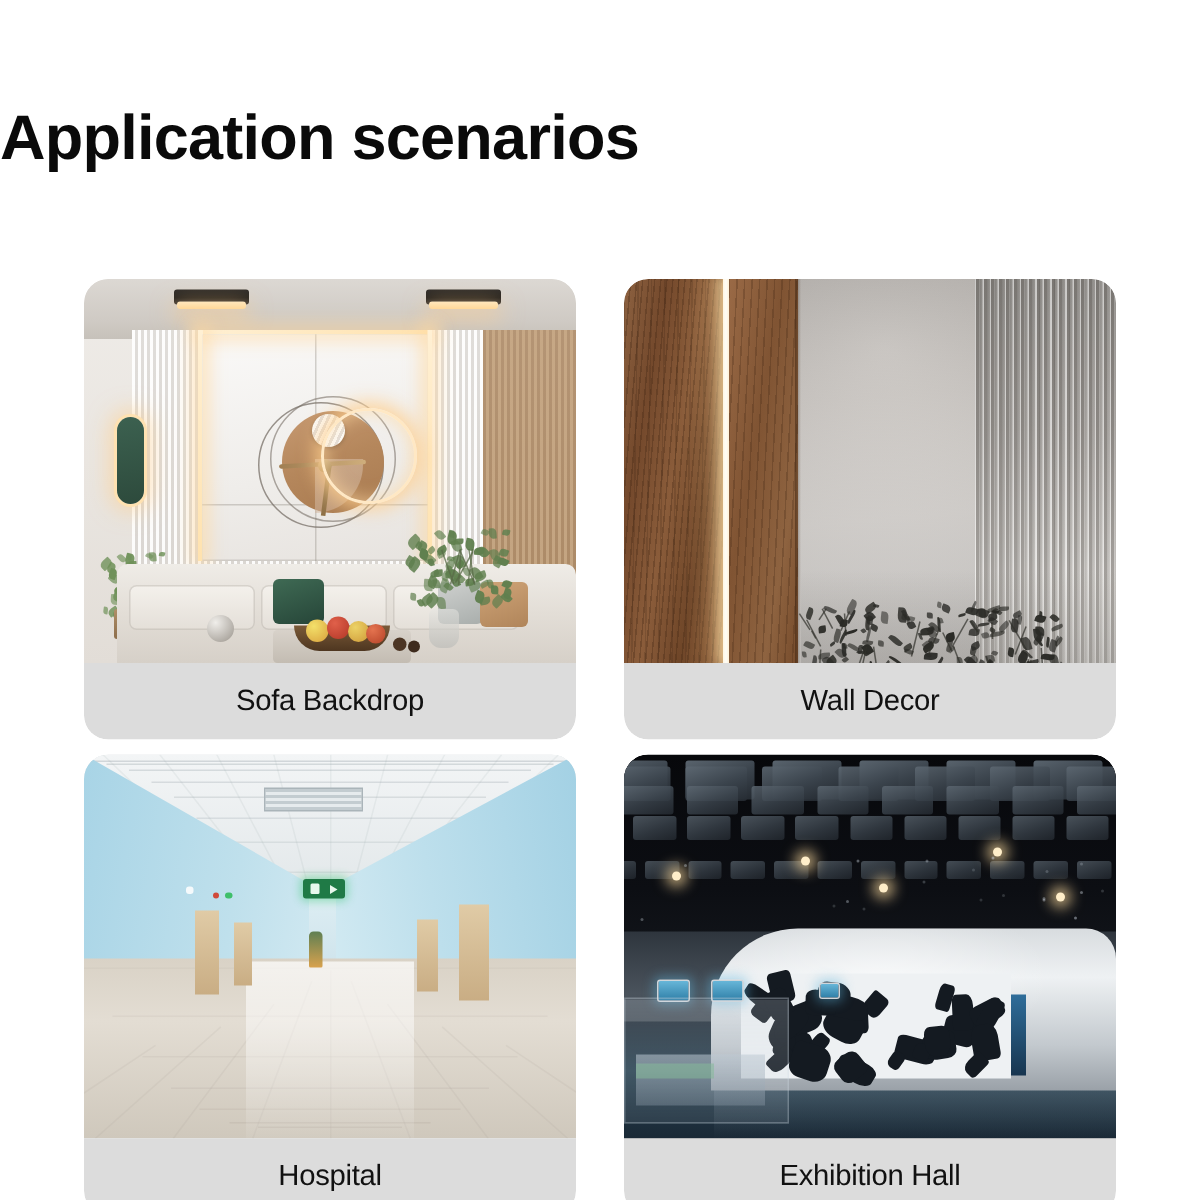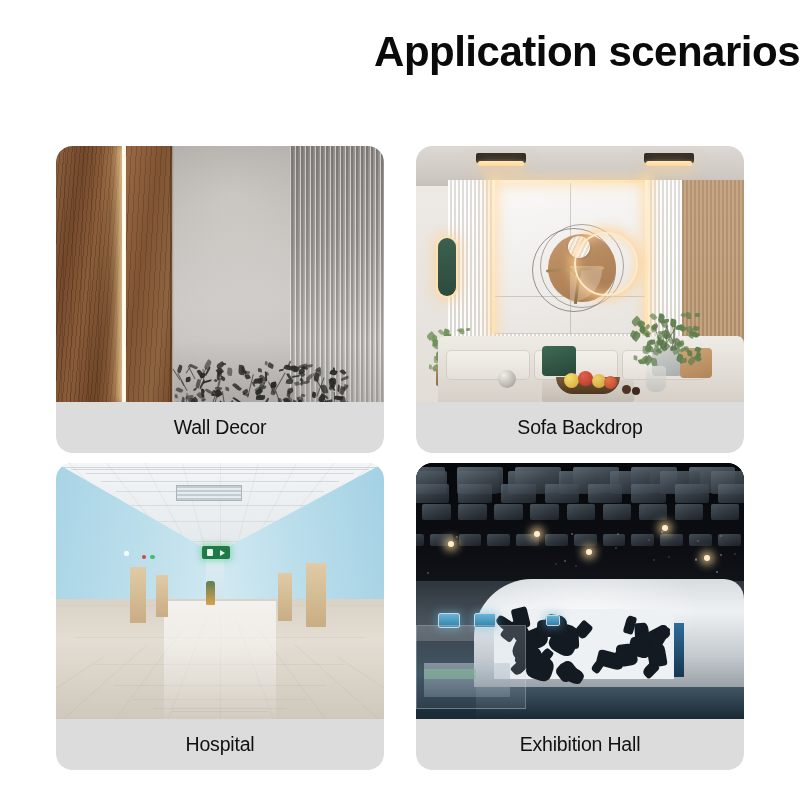--- a/index.html
+++ b/index.html
@@ -6,21 +6,21 @@
   * { box-sizing: border-box; margin: 0; padding: 0; }
   html, body {
     width: 800px; height: 800px;
     background: #ffffff;
     font-family: "Liberation Sans", sans-serif;
     overflow: hidden;
   }
   .page { position: relative; width: 800px; height: 800px; background: #fff; }
 
   
-  .header { padding-top: 30px; text-align: right; }
+  .header { padding-top: 30px; text-align: left; margin-top: 40px; }
   .page-title {
     font-size: 42px; font-weight: bold; color: #0a0a0a;
     letter-spacing: -0.5px; line-height: 1.05;
   }
   .page-subtitle {
     margin-top: 15px; font-size: 17.5px; font-weight: 400;
     color: #1a1a1a; letter-spacing: -0.2px; white-space: nowrap;
   }
 
   
@@ -384,20 +384,209 @@
 </head>
 <body>
 
 <div class="page">
 
   <div class="header">
     <div class="page-title">Application scenarios</div>
   </div>
 
   <div class="card-grid">
+
+    <div class="card">
+      <div class="card-media">
+        <div class="scene">
+          <div class="sb-bg"></div>
+          <div class="sb-ceiling"></div>
+          <div class="sb-ceil-fix" style="left:60px;width:50px;"></div>
+          <div class="sb-ceil-glow" style="left:62px;width:46px;"></div>
+          <div class="sb-ceil-fix" style="left:228px;width:50px;"></div>
+          <div class="sb-ceil-glow" style="left:230px;width:46px;"></div>
+          <div class="sb-flute-r"></div>
+          <div class="sb-wall"></div>
+          <div class="sb-wall-panel"></div>
+          <div class="sb-wall-line" style="left:154px;top:36px;width:1px;height:152px;"></div>
+          <div class="sb-wall-line" style="left:78px;top:150px;width:152px;height:1px;"></div>
+          <div class="sb-cove-top"></div>
+          <div class="sb-cove"></div>
+          <div class="sb-cove-r"></div>
+          <div class="sb-pill"></div>
+
+          <div class="sb-art">
+            <div class="sb-ring-thin"></div>
+            <div class="sb-ring-thin2"></div>
+            <div class="sb-disc"></div>
+            <div class="sb-disc-cut"></div>
+            <div class="sb-hand"></div>
+            <div class="sb-hand2"></div>
+            <div class="sb-marble"></div>
+            <div class="sb-hub"></div>
+            <div class="sb-glowring"></div>
+          </div>
+
+          <div class="sb-plantL">
+            <div id="sb-plantL-host" style="position:absolute;inset:0;">
+                <div class="foliage-l" style="left: 11.381px; top: 23.1466px; width: 5.50254px; height: 4.1269px; transform: rotate(177.689deg); opacity: 0.919619;"></div>
+                <div class="foliage-l" style="left: 6.40243px; top: 37.4993px; width: 6.95736px; height: 5.21802px; transform: rotate(144.591deg); opacity: 0.820862;"></div>
+                <div class="foliage-l" style="left: 32.6481px; top: 28.8788px; width: 4.99139px; height: 3.74354px; transform: rotate(80.3356deg); opacity: 0.733114;"></div>
+                <div class="foliage-l" style="left: 17.649px; top: 1.85288px; width: 4.20959px; height: 3.15719px; transform: rotate(98.8117deg); opacity: 0.613164;"></div>
+                <div class="foliage-l" style="left: 11.8988px; top: 39.5081px; width: 7.29095px; height: 5.46821px; transform: rotate(87.2415deg); opacity: 0.669654;"></div>
+                <div class="foliage-l" style="left: 33.2989px; top: 1.22702px; width: 6.09967px; height: 4.57476px; transform: rotate(86.1806deg); opacity: 0.740856;"></div>
+                <div class="foliage-l" style="left: 18.2689px; top: 7.13323px; width: 7.46293px; height: 5.5972px; transform: rotate(69.5177deg); opacity: 0.739115;"></div>
+                <div class="foliage-l" style="left: 39.5249px; top: 29.202px; width: 5.61528px; height: 4.21146px; transform: rotate(24.4753deg); opacity: 0.961963;"></div>
+                <div class="foliage-l" style="left: 30.5237px; top: 29.0382px; width: 5.30981px; height: 3.98236px; transform: rotate(151.609deg); opacity: 0.669894;"></div>
+                <div class="foliage-l" style="left: 16.5739px; top: 2.32099px; width: 7.5959px; height: 5.69693px; transform: rotate(104.807deg); opacity: 0.930808;"></div>
+                <div class="foliage-l" style="left: 12.6139px; top: 9.91444px; width: 6.26368px; height: 4.69776px; transform: rotate(151.292deg); opacity: 0.931125;"></div>
+                <div class="foliage-l" style="left: 27.6559px; top: 35.6457px; width: 6.95513px; height: 5.21635px; transform: rotate(111.62deg); opacity: 0.953561;"></div>
+                <div class="foliage-l" style="left: 15.8975px; top: 30.7495px; width: 4.94184px; height: 3.70638px; transform: rotate(39.6798deg); opacity: 0.821574;"></div>
+                <div class="foliage-l" style="left: 14.4991px; top: 24.9787px; width: 5.5695px; height: 4.17712px; transform: rotate(122.693deg); opacity: 0.610472;"></div>
+                <div class="foliage-l" style="left: 28.0288px; top: 24.3829px; width: 7.36896px; height: 5.52672px; transform: rotate(161.215deg); opacity: 0.825192;"></div>
+                <div class="foliage-l" style="left: 19.5729px; top: 15.7521px; width: 7.83407px; height: 5.87555px; transform: rotate(69.1358deg); opacity: 0.844748;"></div>
+                <div class="foliage-l" style="left: 8.51406px; top: 37.7282px; width: 7.86605px; height: 5.89954px; transform: rotate(133.677deg); opacity: 0.833337;"></div>
+                <div class="foliage-l" style="left: 34.9758px; top: 38.583px; width: 6.88465px; height: 5.16349px; transform: rotate(135.394deg); opacity: 0.718119;"></div>
+                <div class="foliage-l" style="left: 30.9335px; top: 0.662037px; width: 4.60593px; height: 3.45445px; transform: rotate(28.1752deg); opacity: 0.633663;"></div>
+                <div class="foliage-l" style="left: 37.9919px; top: 11.4962px; width: 5.48668px; height: 4.11501px; transform: rotate(19.2438deg); opacity: 0.833054;"></div>
+                <div class="foliage-l" style="left: 11.8302px; top: 1.57939px; width: 5.83553px; height: 4.37665px; transform: rotate(49.1551deg); opacity: 0.665676;"></div>
+                <div class="foliage-l" style="left: 13.3126px; top: 28.8128px; width: 7.59076px; height: 5.69307px; transform: rotate(111.798deg); opacity: 0.621651;"></div>
+                <div class="foliage-l" style="left: 26.2661px; top: 29.6161px; width: 6.76471px; height: 5.07353px; transform: rotate(154.394deg); opacity: 0.642956;"></div>
+                <div class="foliage-l" style="left: 1.92541px; top: 36.7054px; width: 4.55492px; height: 3.41619px; transform: rotate(97.5deg); opacity: 0.701195;"></div>
+                <div class="foliage-l" style="left: 10.0436px; top: 23.5376px; width: 5.12188px; height: 3.84141px; transform: rotate(155.004deg); opacity: 0.842047;"></div>
+                <div class="foliage-l" style="left: 16.6699px; top: 15.4211px; width: 4.03349px; height: 3.02512px; transform: rotate(14.1281deg); opacity: 0.696377;"></div>
+                <div class="foliage-l" style="left: 8.59465px; top: 27.2944px; width: 7.37617px; height: 5.53212px; transform: rotate(115.428deg); opacity: 0.858011;"></div>
+                <div class="foliage-l" style="left: 24.4597px; top: 28.1698px; width: 5.53263px; height: 4.14947px; transform: rotate(172.793deg); opacity: 0.928184;"></div>
+                <div class="foliage-l" style="left: 12.5367px; top: 12.2447px; width: 5.62634px; height: 4.21975px; transform: rotate(153.445deg); opacity: 0.62665;"></div>
+                <div class="foliage-l" style="left: 35.1713px; top: 16.6797px; width: 6.6326px; height: 4.97445px; transform: rotate(117.94deg); opacity: 0.769456;"></div>
+                <div class="foliage-l" style="left: 19.8944px; top: 6.0427px; width: 5.15634px; height: 3.86726px; transform: rotate(0.165895deg); opacity: 0.913395;"></div>
+                <div class="foliage-l" style="left: 17.1998px; top: 23.4201px; width: 7.87659px; height: 5.90745px; transform: rotate(47.3457deg); opacity: 0.867107;"></div>
+                <div class="foliage-l" style="left: 4.98868px; top: 8.19462px; width: 6.65754px; height: 4.99316px; transform: rotate(120.035deg); opacity: 0.868865;"></div>
+                <div class="foliage-l" style="left: 39.6809px; top: 0.489712px; width: 4.32635px; height: 3.24477px; transform: rotate(12.1219deg); opacity: 0.831013;"></div>
+                <div class="foliage-l" style="left: 33.9925px; top: 12.2807px; width: 7.11759px; height: 5.33819px; transform: rotate(70.8295deg); opacity: 0.651084;"></div>
+                <div class="foliage-l" style="left: 1.38014px; top: 5.1725px; width: 7.78434px; height: 5.83826px; transform: rotate(136.713deg); opacity: 0.78957;"></div>
+                <div class="foliage-l" style="left: 7.15261px; top: 14.8441px; width: 7.37599px; height: 5.532px; transform: rotate(43.6613deg); opacity: 0.714372;"></div>
+                <div class="foliage-l" style="left: 26.2481px; top: 22.1598px; width: 7.68266px; height: 5.762px; transform: rotate(58.8966deg); opacity: 0.811912;"></div>
+                <div class="foliage-l" style="left: 27.679px; top: 10.9467px; width: 6.34633px; height: 4.75975px; transform: rotate(2.97454deg); opacity: 0.964904;"></div>
+                <div class="foliage-l" style="left: 5.64283px; top: 12.4393px; width: 6.6386px; height: 4.97895px; transform: rotate(109.784deg); opacity: 0.996806;"></div>
+                <div class="foliage-l" style="left: 37.3001px; top: 16.3908px; width: 5.90514px; height: 4.42886px; transform: rotate(26.5471deg); opacity: 0.982925;"></div>
+                <div class="foliage-l" style="left: 7.21862px; top: 28.8505px; width: 6.67683px; height: 5.00763px; transform: rotate(93.8194deg); opacity: 0.628201;"></div>
+                <div class="foliage-l" style="left: 38.4849px; top: 36.6085px; width: 6.4475px; height: 4.83562px; transform: rotate(45.49deg); opacity: 0.911646;"></div>
+                <div class="foliage-l" style="left: 30.4817px; top: 38.3069px; width: 6.11836px; height: 4.58877px; transform: rotate(168.781deg); opacity: 0.797457;"></div>
+                <div class="foliage-l" style="left: 23.3323px; top: 22.2172px; width: 5.10919px; height: 3.83189px; transform: rotate(64.2477deg); opacity: 0.612795;"></div>
+                <div class="foliage-l" style="left: 29.0122px; top: 10.6852px; width: 7.13603px; height: 5.35202px; transform: rotate(45.7793deg); opacity: 0.892227;"></div>
+                <div class="twig" style="left: 18.7379px; top: 12px; width: 1px; height: 20px; transform: rotate(-13.1376deg); opacity: 0.75;"></div>
+                <div class="twig" style="left: 17.967px; top: 12px; width: 1px; height: 20px; transform: rotate(16.866deg); opacity: 0.75;"></div>
+                <div class="twig" style="left: 18.6652px; top: 12px; width: 1px; height: 20px; transform: rotate(29.0301deg); opacity: 0.75;"></div>
+                <div class="twig" style="left: 26.3141px; top: 12px; width: 1px; height: 20px; transform: rotate(-0.349023deg); opacity: 0.75;"></div>
+                <div class="twig" style="left: 23.284px; top: 12px; width: 1px; height: 20px; transform: rotate(22.8027deg); opacity: 0.75;"></div>
+                <div class="twig" style="left: 22.1674px; top: 12px; width: 1px; height: 20px; transform: rotate(-2.99614deg); opacity: 0.75;"></div>
+                <div class="twig" style="left: 19.1126px; top: 12px; width: 1px; height: 20px; transform: rotate(11.884deg); opacity: 0.75;"></div>
+              </div>
+            <div class="sb-pot"></div>
+          </div>
+
+          <div class="sb-sofa"></div>
+          <div class="sb-cush" style="left:30px;width:84px;"></div>
+          <div class="sb-cush" style="left:118px;width:84px;"></div>
+          <div class="sb-cush" style="left:206px;width:84px;"></div>
+          <div class="sb-pillow" style="left:126px;bottom:26px;width:34px;height:30px;background:linear-gradient(160deg,#3f6a54,#264538);"></div>
+          <div class="sb-pillow" style="left:236px;bottom:26px;width:30px;height:28px;background:linear-gradient(160deg,#cfd1cf,#a9aeac);"></div>
+          <div class="sb-pillow" style="left:264px;bottom:24px;width:32px;height:30px;background:linear-gradient(160deg,#cfa478,#b0855a);"></div>
+
+          <div class="sb-plantR">
+            <div id="sb-plantR-host" style="position:absolute;inset:0;">
+                <div class="foliage" style="left: 18.7787px; top: 27.7759px; width: 6.19035px; height: 4.64277px; transform: rotate(177.689deg); opacity: 0.919619;"></div>
+                <div class="foliage" style="left: 10.564px; top: 44.9992px; width: 7.82703px; height: 5.87027px; transform: rotate(144.591deg); opacity: 0.820862;"></div>
+                <div class="foliage" style="left: 53.8694px; top: 34.6545px; width: 5.61532px; height: 4.21149px; transform: rotate(80.3356deg); opacity: 0.733114;"></div>
+                <div class="foliage" style="left: 29.1209px; top: 2.22346px; width: 4.73578px; height: 3.55184px; transform: rotate(98.8117deg); opacity: 0.613164;"></div>
+                <div class="foliage" style="left: 19.6331px; top: 47.4097px; width: 8.20231px; height: 6.15174px; transform: rotate(87.2415deg); opacity: 0.669654;"></div>
+                <div class="foliage" style="left: 54.9431px; top: 1.47243px; width: 6.86213px; height: 5.1466px; transform: rotate(86.1806deg); opacity: 0.740856;"></div>
+                <div class="foliage" style="left: 30.1436px; top: 8.55988px; width: 8.39579px; height: 6.29685px; transform: rotate(69.5177deg); opacity: 0.739115;"></div>
+                <div class="foliage" style="left: 65.216px; top: 35.0424px; width: 6.31719px; height: 4.73789px; transform: rotate(24.4753deg); opacity: 0.961963;"></div>
+                <div class="foliage" style="left: 50.364px; top: 34.8459px; width: 5.97353px; height: 4.48015px; transform: rotate(151.609deg); opacity: 0.669894;"></div>
+                <div class="foliage" style="left: 27.3469px; top: 2.78519px; width: 8.54539px; height: 6.40904px; transform: rotate(104.807deg); opacity: 0.930808;"></div>
+                <div class="foliage" style="left: 20.8129px; top: 11.8973px; width: 7.04664px; height: 5.28498px; transform: rotate(151.292deg); opacity: 0.931125;"></div>
+                <div class="foliage" style="left: 45.6322px; top: 42.7749px; width: 7.82452px; height: 5.86839px; transform: rotate(111.62deg); opacity: 0.953561;"></div>
+                <div class="foliage" style="left: 26.2308px; top: 36.8994px; width: 5.55957px; height: 4.16968px; transform: rotate(39.6798deg); opacity: 0.821574;"></div>
+                <div class="foliage" style="left: 23.9236px; top: 29.9745px; width: 6.26568px; height: 4.69926px; transform: rotate(122.693deg); opacity: 0.610472;"></div>
+                <div class="foliage" style="left: 46.2475px; top: 29.2595px; width: 8.29008px; height: 6.21756px; transform: rotate(161.215deg); opacity: 0.825192;"></div>
+                <div class="foliage" style="left: 32.2952px; top: 18.9025px; width: 8.81333px; height: 6.61px; transform: rotate(69.1358deg); opacity: 0.844748;"></div>
+                <div class="foliage" style="left: 14.0482px; top: 45.2739px; width: 8.84931px; height: 6.63698px; transform: rotate(133.677deg); opacity: 0.833337;"></div>
+                <div class="foliage" style="left: 57.7101px; top: 46.2996px; width: 7.74524px; height: 5.80893px; transform: rotate(135.394deg); opacity: 0.718119;"></div>
+                <div class="foliage" style="left: 51.0402px; top: 0.794444px; width: 5.18167px; height: 3.88626px; transform: rotate(28.1752deg); opacity: 0.633663;"></div>
+                <div class="foliage" style="left: 62.6867px; top: 13.7955px; width: 6.17251px; height: 4.62938px; transform: rotate(19.2438deg); opacity: 0.833054;"></div>
+                <div class="foliage" style="left: 19.5199px; top: 1.89527px; width: 6.56497px; height: 4.92373px; transform: rotate(49.1551deg); opacity: 0.665676;"></div>
+                <div class="foliage" style="left: 21.9658px; top: 34.5753px; width: 8.5396px; height: 6.4047px; transform: rotate(111.798deg); opacity: 0.621651;"></div>
+                <div class="foliage" style="left: 43.3391px; top: 35.5393px; width: 7.6103px; height: 5.70773px; transform: rotate(154.394deg); opacity: 0.642956;"></div>
+                <div class="foliage" style="left: 3.17693px; top: 44.0465px; width: 5.12429px; height: 3.84321px; transform: rotate(97.5deg); opacity: 0.701195;"></div>
+                <div class="foliage" style="left: 16.5719px; top: 28.2451px; width: 5.76211px; height: 4.32159px; transform: rotate(155.004deg); opacity: 0.842047;"></div>
+                <div class="foliage" style="left: 27.5054px; top: 18.5053px; width: 4.53767px; height: 3.40326px; transform: rotate(14.1281deg); opacity: 0.696377;"></div>
+                <div class="foliage" style="left: 14.1812px; top: 32.7533px; width: 8.29819px; height: 6.22364px; transform: rotate(115.428deg); opacity: 0.858011;"></div>
+                <div class="foliage" style="left: 40.3585px; top: 33.8037px; width: 6.22421px; height: 4.66816px; transform: rotate(172.793deg); opacity: 0.928184;"></div>
+                <div class="foliage" style="left: 20.6855px; top: 14.6936px; width: 6.32963px; height: 4.74722px; transform: rotate(153.445deg); opacity: 0.62665;"></div>
+                <div class="foliage" style="left: 58.0326px; top: 20.0156px; width: 7.46167px; height: 5.59625px; transform: rotate(117.94deg); opacity: 0.769456;"></div>
+                <div class="foliage" style="left: 32.8257px; top: 7.25123px; width: 5.80089px; height: 4.35067px; transform: rotate(0.165895deg); opacity: 0.913395;"></div>
+                <div class="foliage" style="left: 28.3796px; top: 28.1041px; width: 8.86117px; height: 6.64588px; transform: rotate(47.3457deg); opacity: 0.867107;"></div>
+                <div class="foliage" style="left: 8.23133px; top: 9.83354px; width: 7.48974px; height: 5.6173px; transform: rotate(120.035deg); opacity: 0.868865;"></div>
+                <div class="foliage" style="left: 65.4735px; top: 0.587654px; width: 4.86715px; height: 3.65036px; transform: rotate(12.1219deg); opacity: 0.831013;"></div>
+                <div class="foliage" style="left: 56.0876px; top: 14.7368px; width: 8.00729px; height: 6.00547px; transform: rotate(70.8295deg); opacity: 0.651084;"></div>
+                <div class="foliage" style="left: 2.27724px; top: 6.207px; width: 8.75739px; height: 6.56804px; transform: rotate(136.713deg); opacity: 0.78957;"></div>
+                <div class="foliage" style="left: 11.8018px; top: 17.813px; width: 8.29799px; height: 6.2235px; transform: rotate(43.6613deg); opacity: 0.714372;"></div>
+                <div class="foliage" style="left: 43.3094px; top: 26.5918px; width: 8.643px; height: 6.48225px; transform: rotate(58.8966deg); opacity: 0.811912;"></div>
+                <div class="foliage" style="left: 45.6704px; top: 13.136px; width: 7.13962px; height: 5.35472px; transform: rotate(2.97454deg); opacity: 0.964904;"></div>
+                <div class="foliage" style="left: 9.31067px; top: 14.9272px; width: 7.46842px; height: 5.60132px; transform: rotate(109.784deg); opacity: 0.996806;"></div>
+                <div class="foliage" style="left: 61.5451px; top: 19.6689px; width: 6.64329px; height: 4.98247px; transform: rotate(26.5471deg); opacity: 0.982925;"></div>
+                <div class="foliage" style="left: 11.9107px; top: 34.6206px; width: 7.51144px; height: 5.63358px; transform: rotate(93.8194deg); opacity: 0.628201;"></div>
+                <div class="foliage" style="left: 63.5001px; top: 43.9302px; width: 7.25343px; height: 5.44008px; transform: rotate(45.49deg); opacity: 0.911646;"></div>
+                <div class="foliage" style="left: 50.2947px; top: 45.9683px; width: 6.88316px; height: 5.16237px; transform: rotate(168.781deg); opacity: 0.797457;"></div>
+                <div class="foliage" style="left: 38.4983px; top: 26.6607px; width: 5.74784px; height: 4.31088px; transform: rotate(64.2477deg); opacity: 0.612795;"></div>
+                <div class="foliage" style="left: 47.8701px; top: 12.8222px; width: 8.02803px; height: 6.02102px; transform: rotate(45.7793deg); opacity: 0.892227;"></div>
+                <div class="foliage" style="left: 15.0582px; top: 13.4899px; width: 5.23762px; height: 3.92821px; transform: rotate(140.598deg); opacity: 0.688841;"></div>
+                <div class="foliage" style="left: 64.9331px; top: 41.2564px; width: 6.72382px; height: 5.04287px; transform: rotate(109.259deg); opacity: 0.952018;"></div>
+                <div class="foliage" style="left: 33.9206px; top: 21.6031px; width: 5.66721px; height: 4.25041px; transform: rotate(125.652deg); opacity: 0.971883;"></div>
+                <div class="foliage" style="left: 27.3356px; top: 22.2337px; width: 6.58166px; height: 4.93624px; transform: rotate(136.998deg); opacity: 0.69041;"></div>
+                <div class="foliage" style="left: 30.7151px; top: 34.4076px; width: 6.31439px; height: 4.73579px; transform: rotate(63.8542deg); opacity: 0.879204;"></div>
+                <div class="foliage" style="left: 27.1517px; top: 26.2728px; width: 5.04597px; height: 3.78448px; transform: rotate(120.108deg); opacity: 0.783945;"></div>
+                <div class="foliage" style="left: 26.6269px; top: 28.1998px; width: 6.79028px; height: 5.09271px; transform: rotate(172.982deg); opacity: 0.835497;"></div>
+                <div class="foliage" style="left: 7.34437px; top: 10.1144px; width: 4.89454px; height: 3.67091px; transform: rotate(123.032deg); opacity: 0.827687;"></div>
+                <div class="foliage" style="left: 33.0634px; top: 30.8315px; width: 6.53931px; height: 4.90448px; transform: rotate(44.1474deg); opacity: 0.761749;"></div>
+                <div class="foliage" style="left: 18.4321px; top: 35.3881px; width: 6.23848px; height: 4.67886px; transform: rotate(83.5494deg); opacity: 0.757437;"></div>
+                <div class="foliage" style="left: 0.320833px; top: 20.3767px; width: 7.33927px; height: 5.50446px; transform: rotate(121.794deg); opacity: 0.830799;"></div>
+                <div class="foliage" style="left: 57.1556px; top: 39.279px; width: 6.02224px; height: 4.51668px; transform: rotate(92.7701deg); opacity: 0.938627;"></div>
+                <div class="foliage" style="left: 8.25113px; top: 47.7986px; width: 5.30127px; height: 3.97595px; transform: rotate(63.6998deg); opacity: 0.889561;"></div>
+                <div class="foliage" style="left: 15.1445px; top: 21.1947px; width: 5.02359px; height: 3.76769px; transform: rotate(75.1389deg); opacity: 0.921874;"></div>
+                <div class="foliage" style="left: 38.9283px; top: 7.61543px; width: 8.36975px; height: 6.27731px; transform: rotate(100.976deg); opacity: 0.947912;"></div>
+                <div class="foliage" style="left: 1.58408px; top: 21.4313px; width: 8.85365px; height: 6.64023px; transform: rotate(128.434deg); opacity: 0.865204;"></div>
+                <div class="twig" style="left: 43.5946px; top: 14.4px; width: 1px; height: 24px; transform: rotate(-9.28987deg); opacity: 0.75;"></div>
+                <div class="twig" style="left: 38.819px; top: 14.4px; width: 1px; height: 24px; transform: rotate(29.3557deg); opacity: 0.75;"></div>
+                <div class="twig" style="left: 33.0452px; top: 14.4px; width: 1px; height: 24px; transform: rotate(15.347deg); opacity: 0.75;"></div>
+                <div class="twig" style="left: 41.1843px; top: 14.4px; width: 1px; height: 24px; transform: rotate(-23.9087deg); opacity: 0.75;"></div>
+                <div class="twig" style="left: 35.6142px; top: 14.4px; width: 1px; height: 24px; transform: rotate(3.44059deg); opacity: 0.75;"></div>
+                <div class="twig" style="left: 27.5793px; top: 14.4px; width: 1px; height: 24px; transform: rotate(-19.6422deg); opacity: 0.75;"></div>
+                <div class="twig" style="left: 42.9906px; top: 14.4px; width: 1px; height: 24px; transform: rotate(7.58359deg); opacity: 0.75;"></div>
+              </div>
+          </div>
+          <div class="sb-vase"></div>
+
+          <div class="sb-table"></div>
+          <div class="sb-bowl"></div>
+          <div class="sb-fruit" style="left:148px;bottom:14px;width:15px;height:15px;background:radial-gradient(circle at 35% 30%,#f3e06a,#d9a13c);"></div>
+          <div class="sb-fruit" style="left:162px;bottom:16px;width:15px;height:15px;background:radial-gradient(circle at 35% 30%,#e0604a,#b23626);"></div>
+          <div class="sb-fruit" style="left:176px;bottom:14px;width:14px;height:14px;background:radial-gradient(circle at 35% 30%,#ecd266,#cf9a38);"></div>
+          <div class="sb-fruit" style="left:188px;bottom:13px;width:13px;height:13px;background:radial-gradient(circle at 35% 30%,#e4734f,#b54328);"></div>
+          <div class="sb-fruit" style="left:206px;bottom:8px;width:9px;height:9px;background:#4c3524;"></div>
+          <div class="sb-fruit" style="left:216px;bottom:7px;width:8px;height:8px;background:#3e2b1d;"></div>
+          <div class="sb-fruit" style="left:82px;bottom:14px;width:18px;height:18px;background:radial-gradient(circle at 32% 28%,#f0eeea,#9a948c);"></div>
+        </div>
+      </div>
+      <div class="card-label">
+        <span class="card-label-text">Sofa Backdrop</span>
+      </div>
+    </div>
 
     <div class="card">
       <div class="card-media">
         <div class="scene">
           <div class="wd-bg"></div>
           <div class="wd-wall"></div>
           <div class="wd-wood"></div>
           <div class="wd-led"></div>
           <div class="wd-wood2"></div>
           <div class="wd-wood-edge"></div>
@@ -602,209 +791,20 @@
         </div>
       </div>
       <div class="card-label">
         <span class="card-label-text">Wall Decor</span>
       </div>
     </div>
 
     <div class="card">
       <div class="card-media">
         <div class="scene">
-          <div class="sb-bg"></div>
-          <div class="sb-ceiling"></div>
-          <div class="sb-ceil-fix" style="left:60px;width:50px;"></div>
-          <div class="sb-ceil-glow" style="left:62px;width:46px;"></div>
-          <div class="sb-ceil-fix" style="left:228px;width:50px;"></div>
-          <div class="sb-ceil-glow" style="left:230px;width:46px;"></div>
-          <div class="sb-flute-r"></div>
-          <div class="sb-wall"></div>
-          <div class="sb-wall-panel"></div>
-          <div class="sb-wall-line" style="left:154px;top:36px;width:1px;height:152px;"></div>
-          <div class="sb-wall-line" style="left:78px;top:150px;width:152px;height:1px;"></div>
-          <div class="sb-cove-top"></div>
-          <div class="sb-cove"></div>
-          <div class="sb-cove-r"></div>
-          <div class="sb-pill"></div>
-
-          <div class="sb-art">
-            <div class="sb-ring-thin"></div>
-            <div class="sb-ring-thin2"></div>
-            <div class="sb-disc"></div>
-            <div class="sb-disc-cut"></div>
-            <div class="sb-hand"></div>
-            <div class="sb-hand2"></div>
-            <div class="sb-marble"></div>
-            <div class="sb-hub"></div>
-            <div class="sb-glowring"></div>
-          </div>
-
-          <div class="sb-plantL">
-            <div id="sb-plantL-host" style="position:absolute;inset:0;">
-                <div class="foliage-l" style="left: 11.381px; top: 23.1466px; width: 5.50254px; height: 4.1269px; transform: rotate(177.689deg); opacity: 0.919619;"></div>
-                <div class="foliage-l" style="left: 6.40243px; top: 37.4993px; width: 6.95736px; height: 5.21802px; transform: rotate(144.591deg); opacity: 0.820862;"></div>
-                <div class="foliage-l" style="left: 32.6481px; top: 28.8788px; width: 4.99139px; height: 3.74354px; transform: rotate(80.3356deg); opacity: 0.733114;"></div>
-                <div class="foliage-l" style="left: 17.649px; top: 1.85288px; width: 4.20959px; height: 3.15719px; transform: rotate(98.8117deg); opacity: 0.613164;"></div>
-                <div class="foliage-l" style="left: 11.8988px; top: 39.5081px; width: 7.29095px; height: 5.46821px; transform: rotate(87.2415deg); opacity: 0.669654;"></div>
-                <div class="foliage-l" style="left: 33.2989px; top: 1.22702px; width: 6.09967px; height: 4.57476px; transform: rotate(86.1806deg); opacity: 0.740856;"></div>
-                <div class="foliage-l" style="left: 18.2689px; top: 7.13323px; width: 7.46293px; height: 5.5972px; transform: rotate(69.5177deg); opacity: 0.739115;"></div>
-                <div class="foliage-l" style="left: 39.5249px; top: 29.202px; width: 5.61528px; height: 4.21146px; transform: rotate(24.4753deg); opacity: 0.961963;"></div>
-                <div class="foliage-l" style="left: 30.5237px; top: 29.0382px; width: 5.30981px; height: 3.98236px; transform: rotate(151.609deg); opacity: 0.669894;"></div>
-                <div class="foliage-l" style="left: 16.5739px; top: 2.32099px; width: 7.5959px; height: 5.69693px; transform: rotate(104.807deg); opacity: 0.930808;"></div>
-                <div class="foliage-l" style="left: 12.6139px; top: 9.91444px; width: 6.26368px; height: 4.69776px; transform: rotate(151.292deg); opacity: 0.931125;"></div>
-                <div class="foliage-l" style="left: 27.6559px; top: 35.6457px; width: 6.95513px; height: 5.21635px; transform: rotate(111.62deg); opacity: 0.953561;"></div>
-                <div class="foliage-l" style="left: 15.8975px; top: 30.7495px; width: 4.94184px; height: 3.70638px; transform: rotate(39.6798deg); opacity: 0.821574;"></div>
-                <div class="foliage-l" style="left: 14.4991px; top: 24.9787px; width: 5.5695px; height: 4.17712px; transform: rotate(122.693deg); opacity: 0.610472;"></div>
-                <div class="foliage-l" style="left: 28.0288px; top: 24.3829px; width: 7.36896px; height: 5.52672px; transform: rotate(161.215deg); opacity: 0.825192;"></div>
-                <div class="foliage-l" style="left: 19.5729px; top: 15.7521px; width: 7.83407px; height: 5.87555px; transform: rotate(69.1358deg); opacity: 0.844748;"></div>
-                <div class="foliage-l" style="left: 8.51406px; top: 37.7282px; width: 7.86605px; height: 5.89954px; transform: rotate(133.677deg); opacity: 0.833337;"></div>
-                <div class="foliage-l" style="left: 34.9758px; top: 38.583px; width: 6.88465px; height: 5.16349px; transform: rotate(135.394deg); opacity: 0.718119;"></div>
-                <div class="foliage-l" style="left: 30.9335px; top: 0.662037px; width: 4.60593px; height: 3.45445px; transform: rotate(28.1752deg); opacity: 0.633663;"></div>
-                <div class="foliage-l" style="left: 37.9919px; top: 11.4962px; width: 5.48668px; height: 4.11501px; transform: rotate(19.2438deg); opacity: 0.833054;"></div>
-                <div class="foliage-l" style="left: 11.8302px; top: 1.57939px; width: 5.83553px; height: 4.37665px; transform: rotate(49.1551deg); opacity: 0.665676;"></div>
-                <div class="foliage-l" style="left: 13.3126px; top: 28.8128px; width: 7.59076px; height: 5.69307px; transform: rotate(111.798deg); opacity: 0.621651;"></div>
-                <div class="foliage-l" style="left: 26.2661px; top: 29.6161px; width: 6.76471px; height: 5.07353px; transform: rotate(154.394deg); opacity: 0.642956;"></div>
-                <div class="foliage-l" style="left: 1.92541px; top: 36.7054px; width: 4.55492px; height: 3.41619px; transform: rotate(97.5deg); opacity: 0.701195;"></div>
-                <div class="foliage-l" style="left: 10.0436px; top: 23.5376px; width: 5.12188px; height: 3.84141px; transform: rotate(155.004deg); opacity: 0.842047;"></div>
-                <div class="foliage-l" style="left: 16.6699px; top: 15.4211px; width: 4.03349px; height: 3.02512px; transform: rotate(14.1281deg); opacity: 0.696377;"></div>
-                <div class="foliage-l" style="left: 8.59465px; top: 27.2944px; width: 7.37617px; height: 5.53212px; transform: rotate(115.428deg); opacity: 0.858011;"></div>
-                <div class="foliage-l" style="left: 24.4597px; top: 28.1698px; width: 5.53263px; height: 4.14947px; transform: rotate(172.793deg); opacity: 0.928184;"></div>
-                <div class="foliage-l" style="left: 12.5367px; top: 12.2447px; width: 5.62634px; height: 4.21975px; transform: rotate(153.445deg); opacity: 0.62665;"></div>
-                <div class="foliage-l" style="left: 35.1713px; top: 16.6797px; width: 6.6326px; height: 4.97445px; transform: rotate(117.94deg); opacity: 0.769456;"></div>
-                <div class="foliage-l" style="left: 19.8944px; top: 6.0427px; width: 5.15634px; height: 3.86726px; transform: rotate(0.165895deg); opacity: 0.913395;"></div>
-                <div class="foliage-l" style="left: 17.1998px; top: 23.4201px; width: 7.87659px; height: 5.90745px; transform: rotate(47.3457deg); opacity: 0.867107;"></div>
-                <div class="foliage-l" style="left: 4.98868px; top: 8.19462px; width: 6.65754px; height: 4.99316px; transform: rotate(120.035deg); opacity: 0.868865;"></div>
-                <div class="foliage-l" style="left: 39.6809px; top: 0.489712px; width: 4.32635px; height: 3.24477px; transform: rotate(12.1219deg); opacity: 0.831013;"></div>
-                <div class="foliage-l" style="left: 33.9925px; top: 12.2807px; width: 7.11759px; height: 5.33819px; transform: rotate(70.8295deg); opacity: 0.651084;"></div>
-                <div class="foliage-l" style="left: 1.38014px; top: 5.1725px; width: 7.78434px; height: 5.83826px; transform: rotate(136.713deg); opacity: 0.78957;"></div>
-                <div class="foliage-l" style="left: 7.15261px; top: 14.8441px; width: 7.37599px; height: 5.532px; transform: rotate(43.6613deg); opacity: 0.714372;"></div>
-                <div class="foliage-l" style="left: 26.2481px; top: 22.1598px; width: 7.68266px; height: 5.762px; transform: rotate(58.8966deg); opacity: 0.811912;"></div>
-                <div class="foliage-l" style="left: 27.679px; top: 10.9467px; width: 6.34633px; height: 4.75975px; transform: rotate(2.97454deg); opacity: 0.964904;"></div>
-                <div class="foliage-l" style="left: 5.64283px; top: 12.4393px; width: 6.6386px; height: 4.97895px; transform: rotate(109.784deg); opacity: 0.996806;"></div>
-                <div class="foliage-l" style="left: 37.3001px; top: 16.3908px; width: 5.90514px; height: 4.42886px; transform: rotate(26.5471deg); opacity: 0.982925;"></div>
-                <div class="foliage-l" style="left: 7.21862px; top: 28.8505px; width: 6.67683px; height: 5.00763px; transform: rotate(93.8194deg); opacity: 0.628201;"></div>
-                <div class="foliage-l" style="left: 38.4849px; top: 36.6085px; width: 6.4475px; height: 4.83562px; transform: rotate(45.49deg); opacity: 0.911646;"></div>
-                <div class="foliage-l" style="left: 30.4817px; top: 38.3069px; width: 6.11836px; height: 4.58877px; transform: rotate(168.781deg); opacity: 0.797457;"></div>
-                <div class="foliage-l" style="left: 23.3323px; top: 22.2172px; width: 5.10919px; height: 3.83189px; transform: rotate(64.2477deg); opacity: 0.612795;"></div>
-                <div class="foliage-l" style="left: 29.0122px; top: 10.6852px; width: 7.13603px; height: 5.35202px; transform: rotate(45.7793deg); opacity: 0.892227;"></div>
-                <div class="twig" style="left: 18.7379px; top: 12px; width: 1px; height: 20px; transform: rotate(-13.1376deg); opacity: 0.75;"></div>
-                <div class="twig" style="left: 17.967px; top: 12px; width: 1px; height: 20px; transform: rotate(16.866deg); opacity: 0.75;"></div>
-                <div class="twig" style="left: 18.6652px; top: 12px; width: 1px; height: 20px; transform: rotate(29.0301deg); opacity: 0.75;"></div>
-                <div class="twig" style="left: 26.3141px; top: 12px; width: 1px; height: 20px; transform: rotate(-0.349023deg); opacity: 0.75;"></div>
-                <div class="twig" style="left: 23.284px; top: 12px; width: 1px; height: 20px; transform: rotate(22.8027deg); opacity: 0.75;"></div>
-                <div class="twig" style="left: 22.1674px; top: 12px; width: 1px; height: 20px; transform: rotate(-2.99614deg); opacity: 0.75;"></div>
-                <div class="twig" style="left: 19.1126px; top: 12px; width: 1px; height: 20px; transform: rotate(11.884deg); opacity: 0.75;"></div>
-              </div>
-            <div class="sb-pot"></div>
-          </div>
-
-          <div class="sb-sofa"></div>
-          <div class="sb-cush" style="left:30px;width:84px;"></div>
-          <div class="sb-cush" style="left:118px;width:84px;"></div>
-          <div class="sb-cush" style="left:206px;width:84px;"></div>
-          <div class="sb-pillow" style="left:126px;bottom:26px;width:34px;height:30px;background:linear-gradient(160deg,#3f6a54,#264538);"></div>
-          <div class="sb-pillow" style="left:236px;bottom:26px;width:30px;height:28px;background:linear-gradient(160deg,#cfd1cf,#a9aeac);"></div>
-          <div class="sb-pillow" style="left:264px;bottom:24px;width:32px;height:30px;background:linear-gradient(160deg,#cfa478,#b0855a);"></div>
-
-          <div class="sb-plantR">
-            <div id="sb-plantR-host" style="position:absolute;inset:0;">
-                <div class="foliage" style="left: 18.7787px; top: 27.7759px; width: 6.19035px; height: 4.64277px; transform: rotate(177.689deg); opacity: 0.919619;"></div>
-                <div class="foliage" style="left: 10.564px; top: 44.9992px; width: 7.82703px; height: 5.87027px; transform: rotate(144.591deg); opacity: 0.820862;"></div>
-                <div class="foliage" style="left: 53.8694px; top: 34.6545px; width: 5.61532px; height: 4.21149px; transform: rotate(80.3356deg); opacity: 0.733114;"></div>
-                <div class="foliage" style="left: 29.1209px; top: 2.22346px; width: 4.73578px; height: 3.55184px; transform: rotate(98.8117deg); opacity: 0.613164;"></div>
-                <div class="foliage" style="left: 19.6331px; top: 47.4097px; width: 8.20231px; height: 6.15174px; transform: rotate(87.2415deg); opacity: 0.669654;"></div>
-                <div class="foliage" style="left: 54.9431px; top: 1.47243px; width: 6.86213px; height: 5.1466px; transform: rotate(86.1806deg); opacity: 0.740856;"></div>
-                <div class="foliage" style="left: 30.1436px; top: 8.55988px; width: 8.39579px; height: 6.29685px; transform: rotate(69.5177deg); opacity: 0.739115;"></div>
-                <div class="foliage" style="left: 65.216px; top: 35.0424px; width: 6.31719px; height: 4.73789px; transform: rotate(24.4753deg); opacity: 0.961963;"></div>
-                <div class="foliage" style="left: 50.364px; top: 34.8459px; width: 5.97353px; height: 4.48015px; transform: rotate(151.609deg); opacity: 0.669894;"></div>
-                <div class="foliage" style="left: 27.3469px; top: 2.78519px; width: 8.54539px; height: 6.40904px; transform: rotate(104.807deg); opacity: 0.930808;"></div>
-                <div class="foliage" style="left: 20.8129px; top: 11.8973px; width: 7.04664px; height: 5.28498px; transform: rotate(151.292deg); opacity: 0.931125;"></div>
-                <div class="foliage" style="left: 45.6322px; top: 42.7749px; width: 7.82452px; height: 5.86839px; transform: rotate(111.62deg); opacity: 0.953561;"></div>
-                <div class="foliage" style="left: 26.2308px; top: 36.8994px; width: 5.55957px; height: 4.16968px; transform: rotate(39.6798deg); opacity: 0.821574;"></div>
-                <div class="foliage" style="left: 23.9236px; top: 29.9745px; width: 6.26568px; height: 4.69926px; transform: rotate(122.693deg); opacity: 0.610472;"></div>
-                <div class="foliage" style="left: 46.2475px; top: 29.2595px; width: 8.29008px; height: 6.21756px; transform: rotate(161.215deg); opacity: 0.825192;"></div>
-                <div class="foliage" style="left: 32.2952px; top: 18.9025px; width: 8.81333px; height: 6.61px; transform: rotate(69.1358deg); opacity: 0.844748;"></div>
-                <div class="foliage" style="left: 14.0482px; top: 45.2739px; width: 8.84931px; height: 6.63698px; transform: rotate(133.677deg); opacity: 0.833337;"></div>
-                <div class="foliage" style="left: 57.7101px; top: 46.2996px; width: 7.74524px; height: 5.80893px; transform: rotate(135.394deg); opacity: 0.718119;"></div>
-                <div class="foliage" style="left: 51.0402px; top: 0.794444px; width: 5.18167px; height: 3.88626px; transform: rotate(28.1752deg); opacity: 0.633663;"></div>
-                <div class="foliage" style="left: 62.6867px; top: 13.7955px; width: 6.17251px; height: 4.62938px; transform: rotate(19.2438deg); opacity: 0.833054;"></div>
-                <div class="foliage" style="left: 19.5199px; top: 1.89527px; width: 6.56497px; height: 4.92373px; transform: rotate(49.1551deg); opacity: 0.665676;"></div>
-                <div class="foliage" style="left: 21.9658px; top: 34.5753px; width: 8.5396px; height: 6.4047px; transform: rotate(111.798deg); opacity: 0.621651;"></div>
-                <div class="foliage" style="left: 43.3391px; top: 35.5393px; width: 7.6103px; height: 5.70773px; transform: rotate(154.394deg); opacity: 0.642956;"></div>
-                <div class="foliage" style="left: 3.17693px; top: 44.0465px; width: 5.12429px; height: 3.84321px; transform: rotate(97.5deg); opacity: 0.701195;"></div>
-                <div class="foliage" style="left: 16.5719px; top: 28.2451px; width: 5.76211px; height: 4.32159px; transform: rotate(155.004deg); opacity: 0.842047;"></div>
-                <div class="foliage" style="left: 27.5054px; top: 18.5053px; width: 4.53767px; height: 3.40326px; transform: rotate(14.1281deg); opacity: 0.696377;"></div>
-                <div class="foliage" style="left: 14.1812px; top: 32.7533px; width: 8.29819px; height: 6.22364px; transform: rotate(115.428deg); opacity: 0.858011;"></div>
-                <div class="foliage" style="left: 40.3585px; top: 33.8037px; width: 6.22421px; height: 4.66816px; transform: rotate(172.793deg); opacity: 0.928184;"></div>
-                <div class="foliage" style="left: 20.6855px; top: 14.6936px; width: 6.32963px; height: 4.74722px; transform: rotate(153.445deg); opacity: 0.62665;"></div>
-                <div class="foliage" style="left: 58.0326px; top: 20.0156px; width: 7.46167px; height: 5.59625px; transform: rotate(117.94deg); opacity: 0.769456;"></div>
-                <div class="foliage" style="left: 32.8257px; top: 7.25123px; width: 5.80089px; height: 4.35067px; transform: rotate(0.165895deg); opacity: 0.913395;"></div>
-                <div class="foliage" style="left: 28.3796px; top: 28.1041px; width: 8.86117px; height: 6.64588px; transform: rotate(47.3457deg); opacity: 0.867107;"></div>
-                <div class="foliage" style="left: 8.23133px; top: 9.83354px; width: 7.48974px; height: 5.6173px; transform: rotate(120.035deg); opacity: 0.868865;"></div>
-                <div class="foliage" style="left: 65.4735px; top: 0.587654px; width: 4.86715px; height: 3.65036px; transform: rotate(12.1219deg); opacity: 0.831013;"></div>
-                <div class="foliage" style="left: 56.0876px; top: 14.7368px; width: 8.00729px; height: 6.00547px; transform: rotate(70.8295deg); opacity: 0.651084;"></div>
-                <div class="foliage" style="left: 2.27724px; top: 6.207px; width: 8.75739px; height: 6.56804px; transform: rotate(136.713deg); opacity: 0.78957;"></div>
-                <div class="foliage" style="left: 11.8018px; top: 17.813px; width: 8.29799px; height: 6.2235px; transform: rotate(43.6613deg); opacity: 0.714372;"></div>
-                <div class="foliage" style="left: 43.3094px; top: 26.5918px; width: 8.643px; height: 6.48225px; transform: rotate(58.8966deg); opacity: 0.811912;"></div>
-                <div class="foliage" style="left: 45.6704px; top: 13.136px; width: 7.13962px; height: 5.35472px; transform: rotate(2.97454deg); opacity: 0.964904;"></div>
-                <div class="foliage" style="left: 9.31067px; top: 14.9272px; width: 7.46842px; height: 5.60132px; transform: rotate(109.784deg); opacity: 0.996806;"></div>
-                <div class="foliage" style="left: 61.5451px; top: 19.6689px; width: 6.64329px; height: 4.98247px; transform: rotate(26.5471deg); opacity: 0.982925;"></div>
-                <div class="foliage" style="left: 11.9107px; top: 34.6206px; width: 7.51144px; height: 5.63358px; transform: rotate(93.8194deg); opacity: 0.628201;"></div>
-                <div class="foliage" style="left: 63.5001px; top: 43.9302px; width: 7.25343px; height: 5.44008px; transform: rotate(45.49deg); opacity: 0.911646;"></div>
-                <div class="foliage" style="left: 50.2947px; top: 45.9683px; width: 6.88316px; height: 5.16237px; transform: rotate(168.781deg); opacity: 0.797457;"></div>
-                <div class="foliage" style="left: 38.4983px; top: 26.6607px; width: 5.74784px; height: 4.31088px; transform: rotate(64.2477deg); opacity: 0.612795;"></div>
-                <div class="foliage" style="left: 47.8701px; top: 12.8222px; width: 8.02803px; height: 6.02102px; transform: rotate(45.7793deg); opacity: 0.892227;"></div>
-                <div class="foliage" style="left: 15.0582px; top: 13.4899px; width: 5.23762px; height: 3.92821px; transform: rotate(140.598deg); opacity: 0.688841;"></div>
-                <div class="foliage" style="left: 64.9331px; top: 41.2564px; width: 6.72382px; height: 5.04287px; transform: rotate(109.259deg); opacity: 0.952018;"></div>
-                <div class="foliage" style="left: 33.9206px; top: 21.6031px; width: 5.66721px; height: 4.25041px; transform: rotate(125.652deg); opacity: 0.971883;"></div>
-                <div class="foliage" style="left: 27.3356px; top: 22.2337px; width: 6.58166px; height: 4.93624px; transform: rotate(136.998deg); opacity: 0.69041;"></div>
-                <div class="foliage" style="left: 30.7151px; top: 34.4076px; width: 6.31439px; height: 4.73579px; transform: rotate(63.8542deg); opacity: 0.879204;"></div>
-                <div class="foliage" style="left: 27.1517px; top: 26.2728px; width: 5.04597px; height: 3.78448px; transform: rotate(120.108deg); opacity: 0.783945;"></div>
-                <div class="foliage" style="left: 26.6269px; top: 28.1998px; width: 6.79028px; height: 5.09271px; transform: rotate(172.982deg); opacity: 0.835497;"></div>
-                <div class="foliage" style="left: 7.34437px; top: 10.1144px; width: 4.89454px; height: 3.67091px; transform: rotate(123.032deg); opacity: 0.827687;"></div>
-                <div class="foliage" style="left: 33.0634px; top: 30.8315px; width: 6.53931px; height: 4.90448px; transform: rotate(44.1474deg); opacity: 0.761749;"></div>
-                <div class="foliage" style="left: 18.4321px; top: 35.3881px; width: 6.23848px; height: 4.67886px; transform: rotate(83.5494deg); opacity: 0.757437;"></div>
-                <div class="foliage" style="left: 0.320833px; top: 20.3767px; width: 7.33927px; height: 5.50446px; transform: rotate(121.794deg); opacity: 0.830799;"></div>
-                <div class="foliage" style="left: 57.1556px; top: 39.279px; width: 6.02224px; height: 4.51668px; transform: rotate(92.7701deg); opacity: 0.938627;"></div>
-                <div class="foliage" style="left: 8.25113px; top: 47.7986px; width: 5.30127px; height: 3.97595px; transform: rotate(63.6998deg); opacity: 0.889561;"></div>
-                <div class="foliage" style="left: 15.1445px; top: 21.1947px; width: 5.02359px; height: 3.76769px; transform: rotate(75.1389deg); opacity: 0.921874;"></div>
-                <div class="foliage" style="left: 38.9283px; top: 7.61543px; width: 8.36975px; height: 6.27731px; transform: rotate(100.976deg); opacity: 0.947912;"></div>
-                <div class="foliage" style="left: 1.58408px; top: 21.4313px; width: 8.85365px; height: 6.64023px; transform: rotate(128.434deg); opacity: 0.865204;"></div>
-                <div class="twig" style="left: 43.5946px; top: 14.4px; width: 1px; height: 24px; transform: rotate(-9.28987deg); opacity: 0.75;"></div>
-                <div class="twig" style="left: 38.819px; top: 14.4px; width: 1px; height: 24px; transform: rotate(29.3557deg); opacity: 0.75;"></div>
-                <div class="twig" style="left: 33.0452px; top: 14.4px; width: 1px; height: 24px; transform: rotate(15.347deg); opacity: 0.75;"></div>
-                <div class="twig" style="left: 41.1843px; top: 14.4px; width: 1px; height: 24px; transform: rotate(-23.9087deg); opacity: 0.75;"></div>
-                <div class="twig" style="left: 35.6142px; top: 14.4px; width: 1px; height: 24px; transform: rotate(3.44059deg); opacity: 0.75;"></div>
-                <div class="twig" style="left: 27.5793px; top: 14.4px; width: 1px; height: 24px; transform: rotate(-19.6422deg); opacity: 0.75;"></div>
-                <div class="twig" style="left: 42.9906px; top: 14.4px; width: 1px; height: 24px; transform: rotate(7.58359deg); opacity: 0.75;"></div>
-              </div>
-          </div>
-          <div class="sb-vase"></div>
-
-          <div class="sb-table"></div>
-          <div class="sb-bowl"></div>
-          <div class="sb-fruit" style="left:148px;bottom:14px;width:15px;height:15px;background:radial-gradient(circle at 35% 30%,#f3e06a,#d9a13c);"></div>
-          <div class="sb-fruit" style="left:162px;bottom:16px;width:15px;height:15px;background:radial-gradient(circle at 35% 30%,#e0604a,#b23626);"></div>
-          <div class="sb-fruit" style="left:176px;bottom:14px;width:14px;height:14px;background:radial-gradient(circle at 35% 30%,#ecd266,#cf9a38);"></div>
-          <div class="sb-fruit" style="left:188px;bottom:13px;width:13px;height:13px;background:radial-gradient(circle at 35% 30%,#e4734f,#b54328);"></div>
-          <div class="sb-fruit" style="left:206px;bottom:8px;width:9px;height:9px;background:#4c3524;"></div>
-          <div class="sb-fruit" style="left:216px;bottom:7px;width:8px;height:8px;background:#3e2b1d;"></div>
-          <div class="sb-fruit" style="left:82px;bottom:14px;width:18px;height:18px;background:radial-gradient(circle at 32% 28%,#f0eeea,#9a948c);"></div>
-        </div>
-      </div>
-      <div class="card-label">
-        <span class="card-label-text">Sofa Backdrop</span>
-      </div>
-    </div>
-
-    <div class="card">
-      <div class="card-media">
-        <div class="scene">
           <div class="hp-bg"></div>
           <div class="hp-ceil">
             <div id="hp-ceil-host" style="position:absolute;inset:0;">
                 <div class="hp-tile-h" style="left: 0px; right: 0px; top: 4px; opacity: 0.8;"></div>
                 <div class="hp-tile-h" style="left: 15px; right: 15px; top: 5.5px; opacity: 0.74375;"></div>
                 <div class="hp-tile-h" style="left: 30px; right: 30px; top: 10px; opacity: 0.6875;"></div>
                 <div class="hp-tile-h" style="left: 45px; right: 45px; top: 17.5px; opacity: 0.63125;"></div>
                 <div class="hp-tile-h" style="left: 60px; right: 60px; top: 28px; opacity: 0.575;"></div>
                 <div class="hp-tile-h" style="left: 75px; right: 75px; top: 41.5px; opacity: 0.51875;"></div>
                 <div class="hp-tile-h" style="left: 90px; right: 90px; top: 58px; opacity: 0.4625;"></div>

